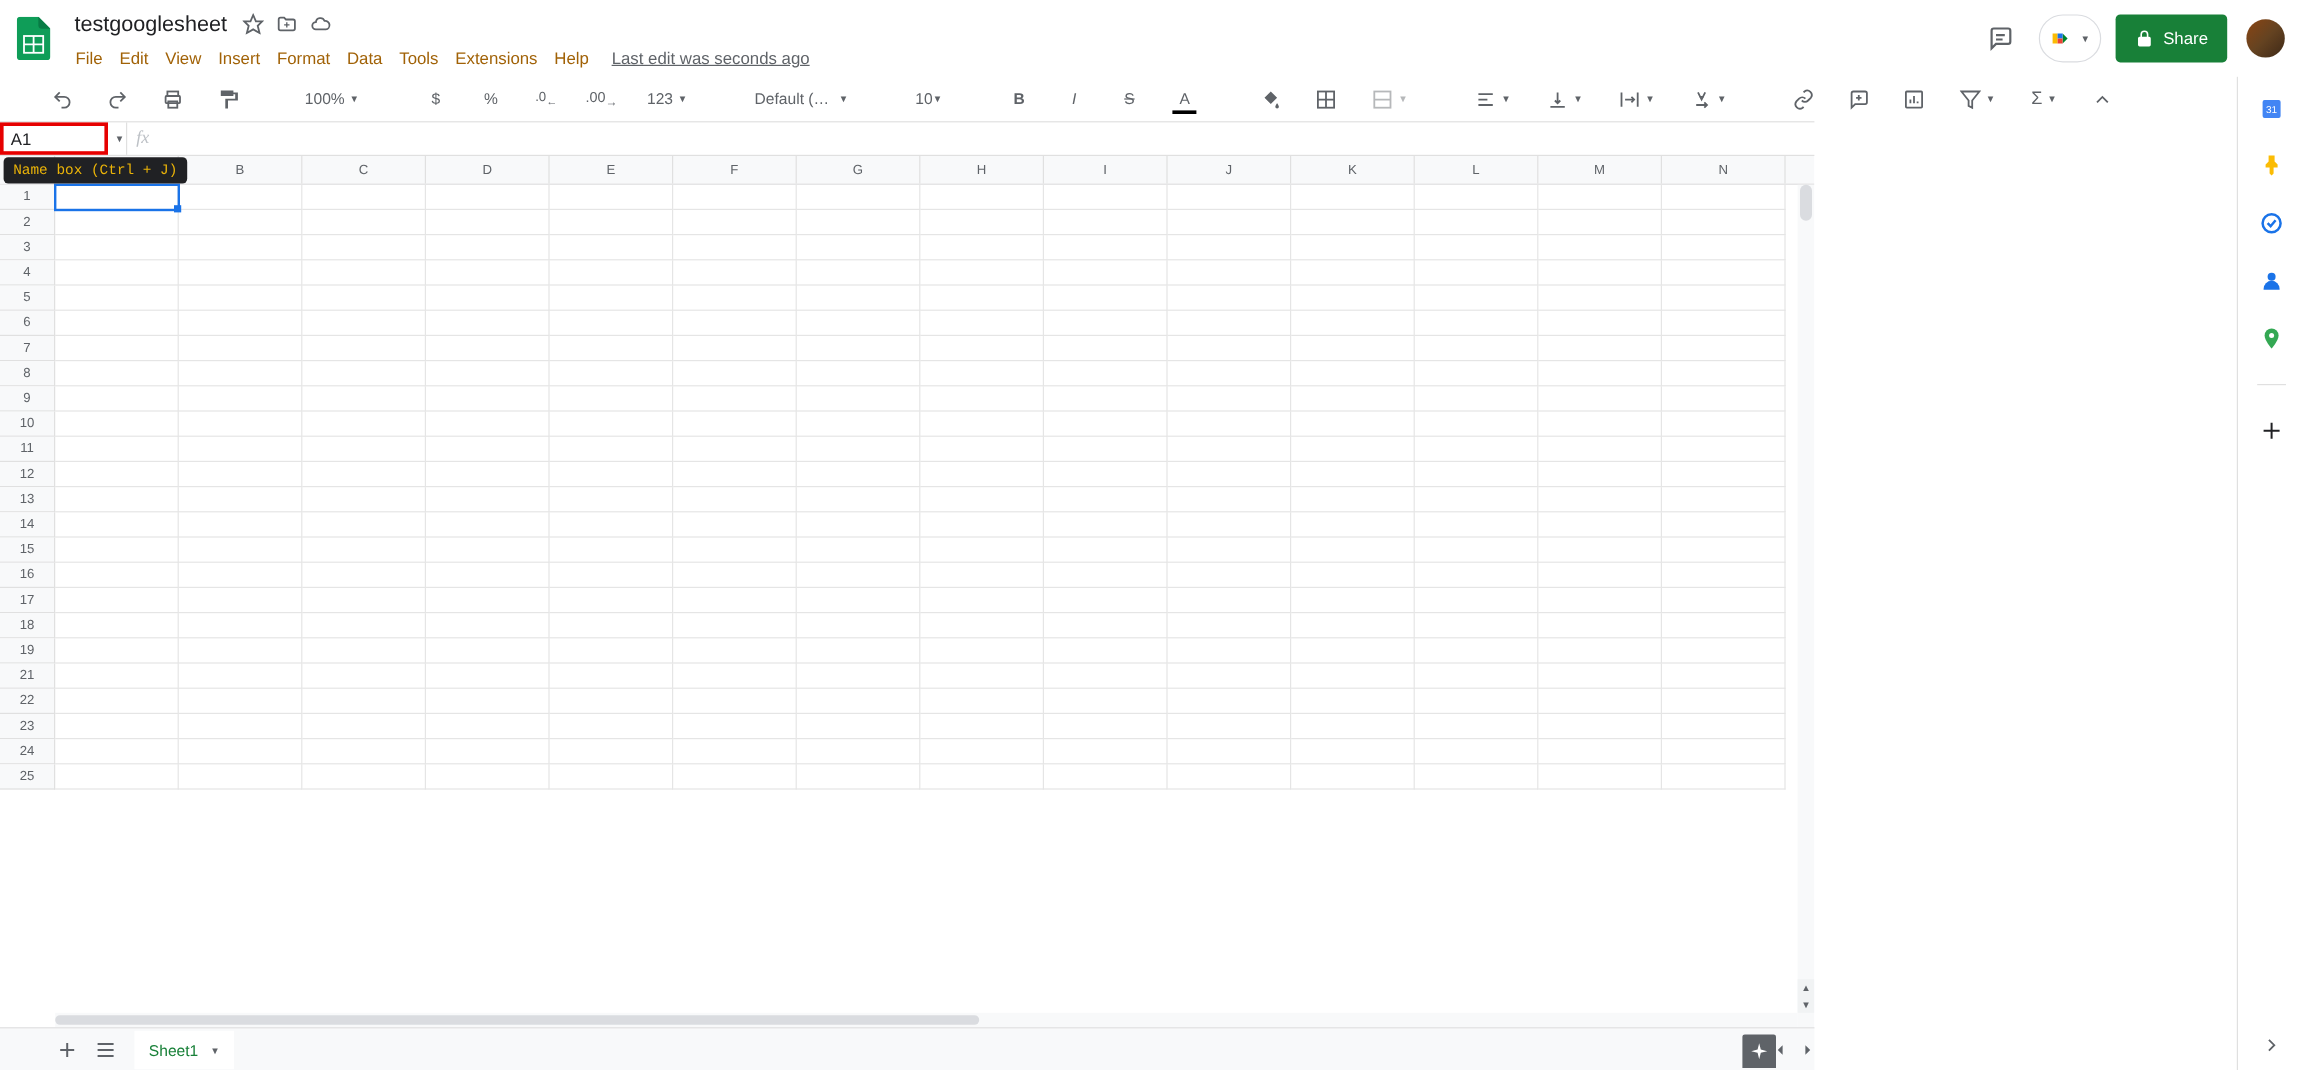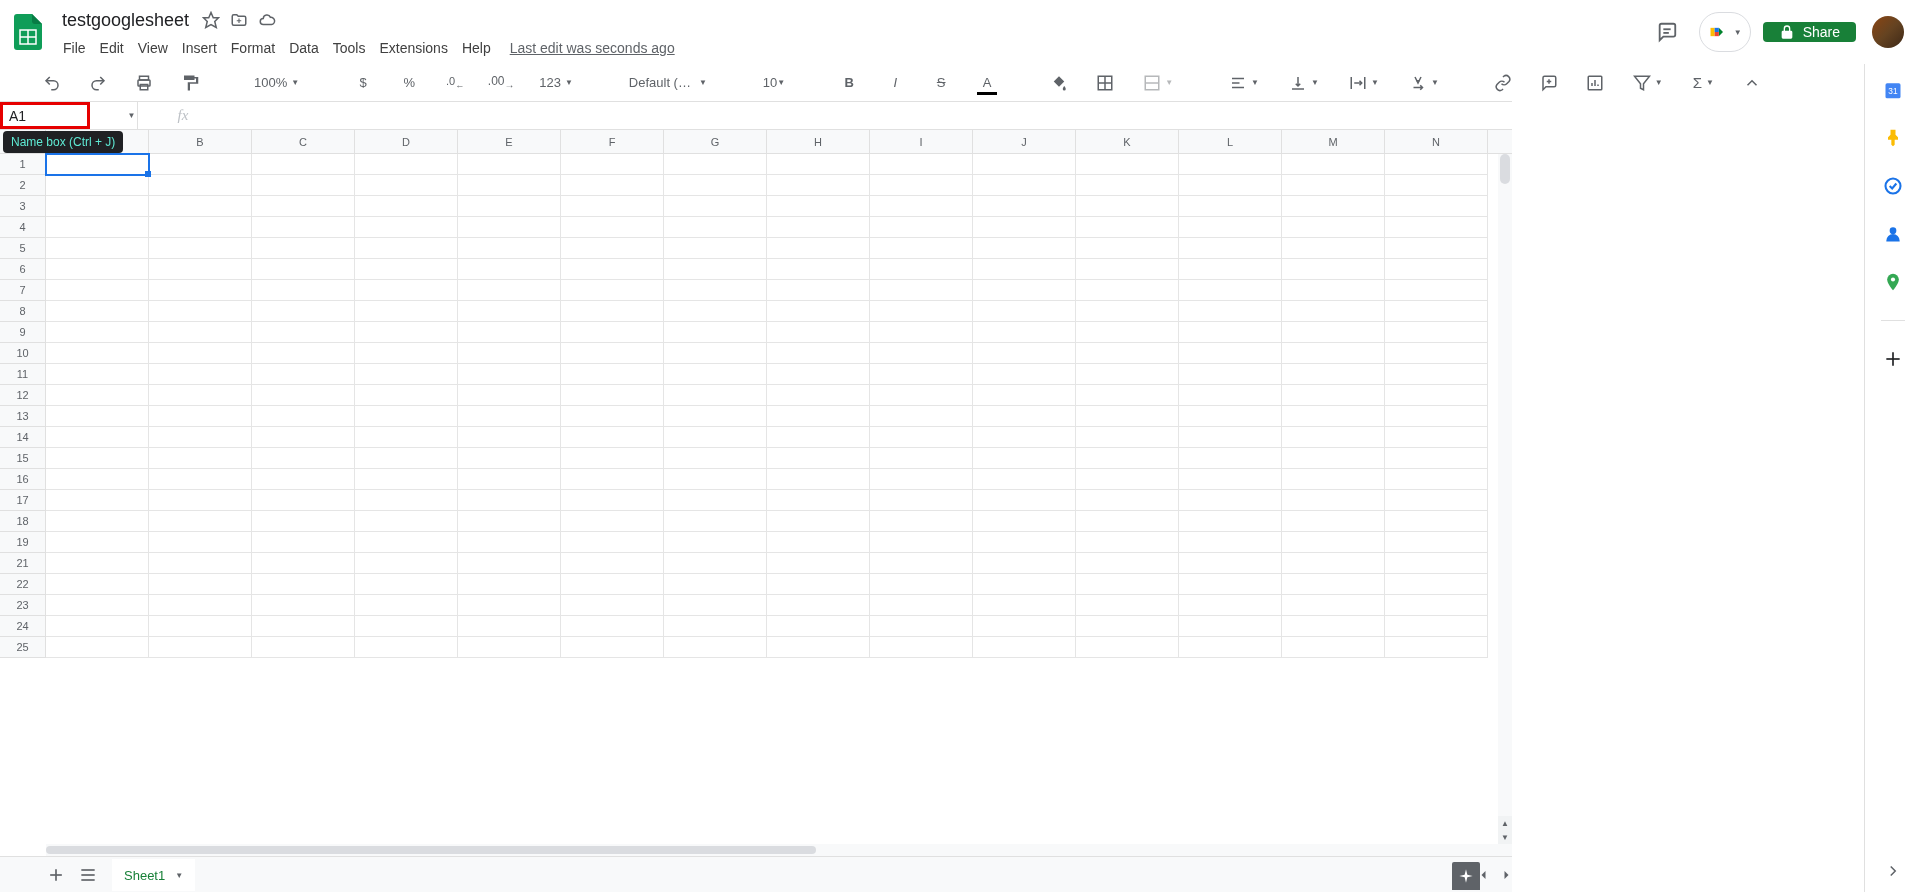--- a/index.html
+++ b/index.html
@@ -4,42 +4,42 @@
 <style>
 html,body{margin:0;padding:0;height:892px;width:1920px;overflow:hidden;font-family:Arial,sans-serif;color:#202124;background:#fff;}
 *{box-sizing:border-box;}
 .header{display:flex;align-items:flex-start;padding:8px 16px 0 8px;height:64px;}
 .logo{width:40px;height:40px;display:flex;align-items:center;justify-content:center;margin-right:8px;margin-top:4px;}
 .title-area{flex:0 0 auto;}
 .title-row{display:flex;align-items:center;height:24px;text-align:right;}
 .doc-title{font-size:18px;color:#202124;padding:2px 6px;}
 .title-icon{width:24px;height:24px;display:flex;align-items:center;justify-content:center;color:#5f6368;margin-left:4px;}
 .menubar{display:flex;margin-top:4px;}
-.menu-item{padding:4px 7px;font-size:14px;color:#404040;cursor:pointer;border-radius:4px;}
+.menu-item{padding:4px 7px;font-size:14px;color:#a16207;cursor:pointer;border-radius:4px;}
 .last-edit{font-size:14px;color:#5f6368;text-decoration:underline;margin-left:12px;align-self:center;cursor:pointer;}
 .header-spacer{flex:1;}
 .header-right{display:flex;align-items:center;gap:12px;margin-top:4px;}
 .hdr-btn{width:40px;height:40px;display:flex;align-items:center;justify-content:center;border-radius:50%;cursor:pointer;color:#5f6368;}
 .meet-btn{width:52px;height:40px;border:1px solid #dadce0;border-radius:20px;display:flex;align-items:center;justify-content:center;gap:2px;}
-.share-btn{background:#188038;color:#fff;height:20px;padding:0 16px;border-radius:4px;display:flex;align-items:center;gap:8px;font-size:14px;font-weight:500;cursor:pointer;}
+.share-btn{background:#188038;color:#fff;height:40px;padding:0 16px;border-radius:4px;display:flex;align-items:center;gap:8px;font-size:14px;font-weight:500;cursor:pointer;}
 .avatar{width:32px;height:32px;border-radius:50%;background:linear-gradient(135deg,#8b4513 0%,#654321 50%,#3d2817 100%);margin-left:4px;}
 .toolbar{height:38px;border-bottom:1px solid #e0e0e0;display:flex;align-items:center;padding:0 12px 0 38px;gap:18px;width:1512px;}
 .tb-btn{min-width:28px;height:28px;display:flex;align-items:center;justify-content:center;color:#5f6368;cursor:pointer;border-radius:2px;font-size:13px;padding:0 4px;}
 .tb-sep{width:1px;height:20px;background:#e0e0e0;margin:0 4px;}
 .tb-dd{display:flex;align-items:center;padding:0 6px;height:28px;color:#5f6368;cursor:pointer;font-size:13px;}
 .tb-text{white-space:nowrap;overflow:hidden;text-overflow:ellipsis;}
 .carat{margin-left:4px;font-size:8px;color:#5f6368;}
 .font-sel{width:90px;}
 .collapse{margin-left:auto;}
-.namebox-row{height:28px;display:flex;align-items:stretch;border-bottom:1px solid #e0e0e0;position:relative;width:1512px;gap:32px;}
+.namebox-row{height:28px;display:flex;align-items:stretch;border-bottom:1px solid #e0e0e0;position:relative;width:1512px;}
 .namebox{width:90px;border:3px solid #e60000;display:flex;align-items:center;padding:0 6px;font-size:14px;position:relative;}
 .namebox-dd{width:16px;display:flex;align-items:center;justify-content:center;color:#5f6368;border-right:1px solid #e0e0e0;}
 .fx{width:26px;display:flex;align-items:center;justify-content:center;color:#bdc1c6;font-style:italic;font-family:serif;font-size:15px;}
 .fbar{flex:1;}
-.tooltip{position:absolute;top:26px;left:0;background:#202124;color:#5eead4;font-size:12px;padding:4px 8px;border-radius:4px;white-space:nowrap;z-index:10;}
+.tooltip{position:absolute;top:26px;left:0;background:#202124;color:#eab308;font-size:12px;padding:4px 8px;border-radius:4px;white-space:nowrap;z-index:10;font-family:Liberation Mono, monospace;}
 .sheet-area{display:flex;width:1512px;height:calc(892px - 64px - 38px - 28px - 36px);position:relative;}
 .grid-wrap{flex:1;overflow:hidden;position:relative;}
 .col-headers{display:flex;height:24px;background:#f8f9fa;border-bottom:1px solid #e0e0e0;}
 .corner{width:46px;border-right:1px solid #e0e0e0;background:#f8f9fa;}
 .col-h{width:103px;text-align:center;font-size:11px;color:#5f6368;border-right:1px solid #e0e0e0;line-height:24px;}
 .rows{}
 .row{display:flex;height:21px;}
 .row-h{width:46px;text-align:center;font-size:11px;color:#5f6368;background:#f8f9fa;border-right:1px solid #e0e0e0;border-bottom:1px solid #e0e0e0;line-height:21px;}
 .cell{width:103px;border-right:1px solid #e5e5e5;border-bottom:1px solid #e5e5e5;}
 .cell.selected{outline:2px solid #1a73e8;outline-offset:-1px;position:relative;}

